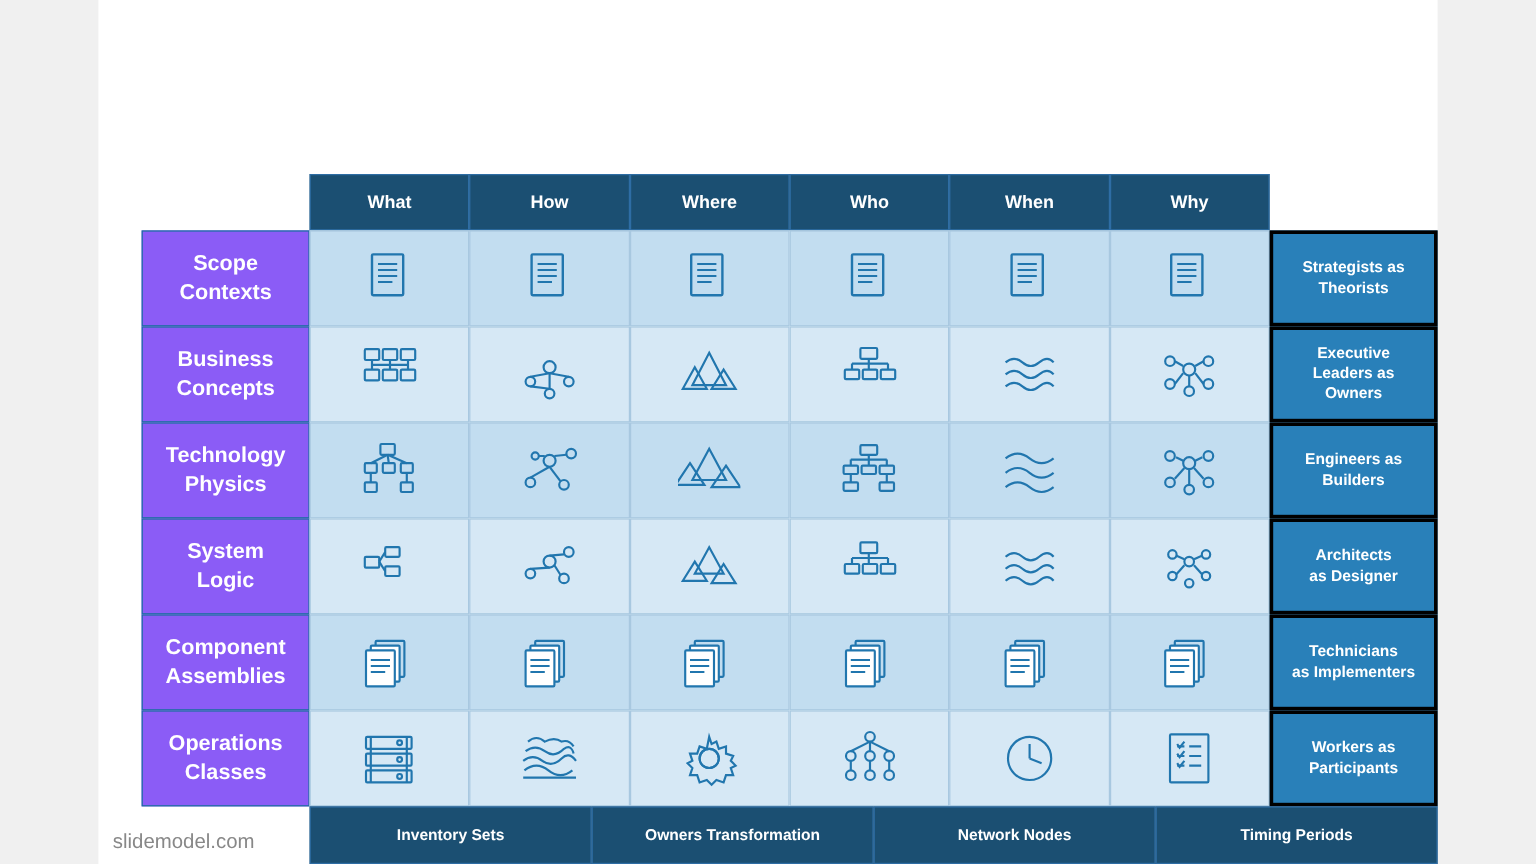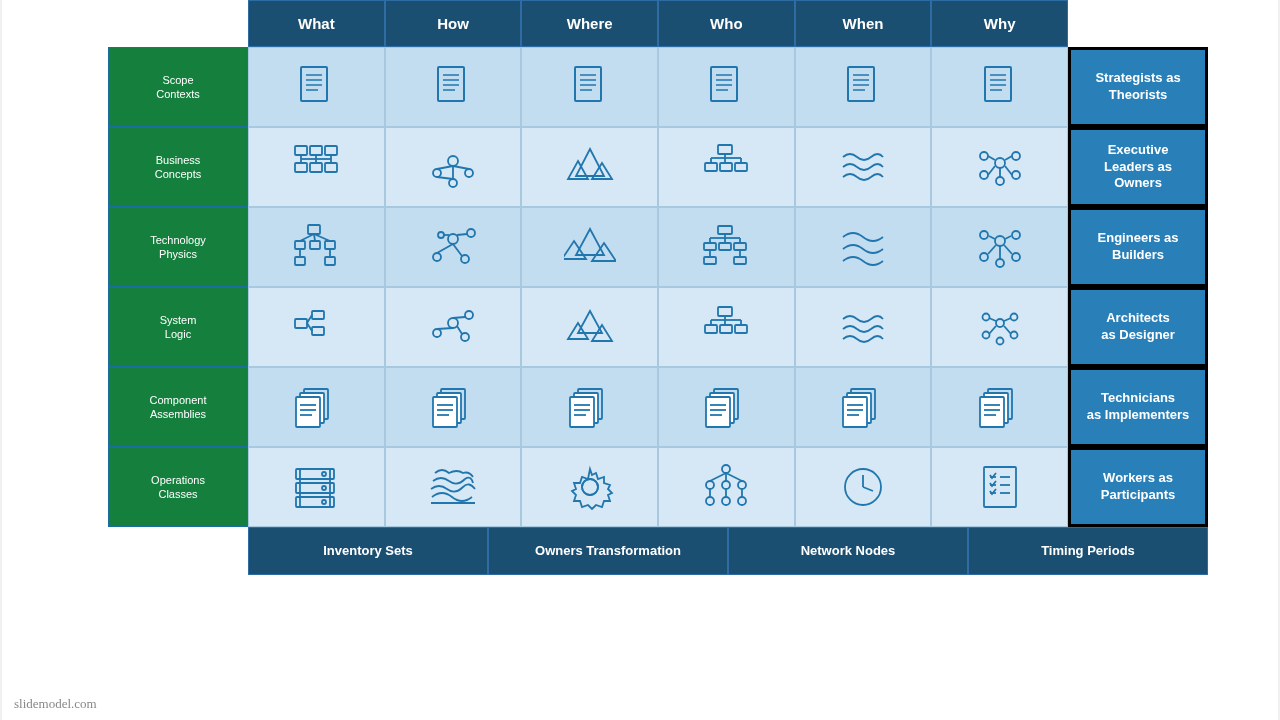--- a/index.html
+++ b/index.html
@@ -5,36 +5,35 @@
     * { box-sizing: border-box; margin: 0; padding: 0; }
     body {
       background: #f0f0f0;
       display: flex;
       align-items: center;
       justify-content: center;
       min-height: 100vh;
       font-family: Arial, sans-serif;
     }
     .slide-container {
-      width: 1276px;
+      width: 1116px;
       height: 720px;
       background: #ffffff;
       position: relative;
       display: flex;
-      align-items: flex-start;
+      align-items: flex-end;
       justify-content: center;
       padding-left: 36px;
     }
     .watermark {
       position: absolute;
       bottom: 8px;
       left: 12px;
-      font-size: 13px;
+      font-size: 17px;
       color: #888;
-      font-family: Liberation Serif, serif;
     }
     .grid-wrapper {
       display: flex;
       flex-direction: column;
       width: 1100px;
     }
     
     .top-header {
       display: flex;
       margin-left: 140px;
@@ -50,25 +49,25 @@
       padding: 14px 8px;
       border: 1px solid #2e6da4;
     }
     .grid-row {
       display: flex;
     }
     
     .row-label {
       width: 140px;
       min-width: 140px;
-      background: #15803d;
+      background: #8b5cf6;
       color: #ffffff;
       text-align: center;
-      font-size: 11px;
-      font-weight: normal;
+      font-size: 18px;
+      font-weight: bold;
       display: flex;
       align-items: center;
       justify-content: center;
       padding: 8px;
       border: 1px solid #1a6fa0;
       line-height: 1.3;
     }
     
     .col-label-right {
       width: 140px;

